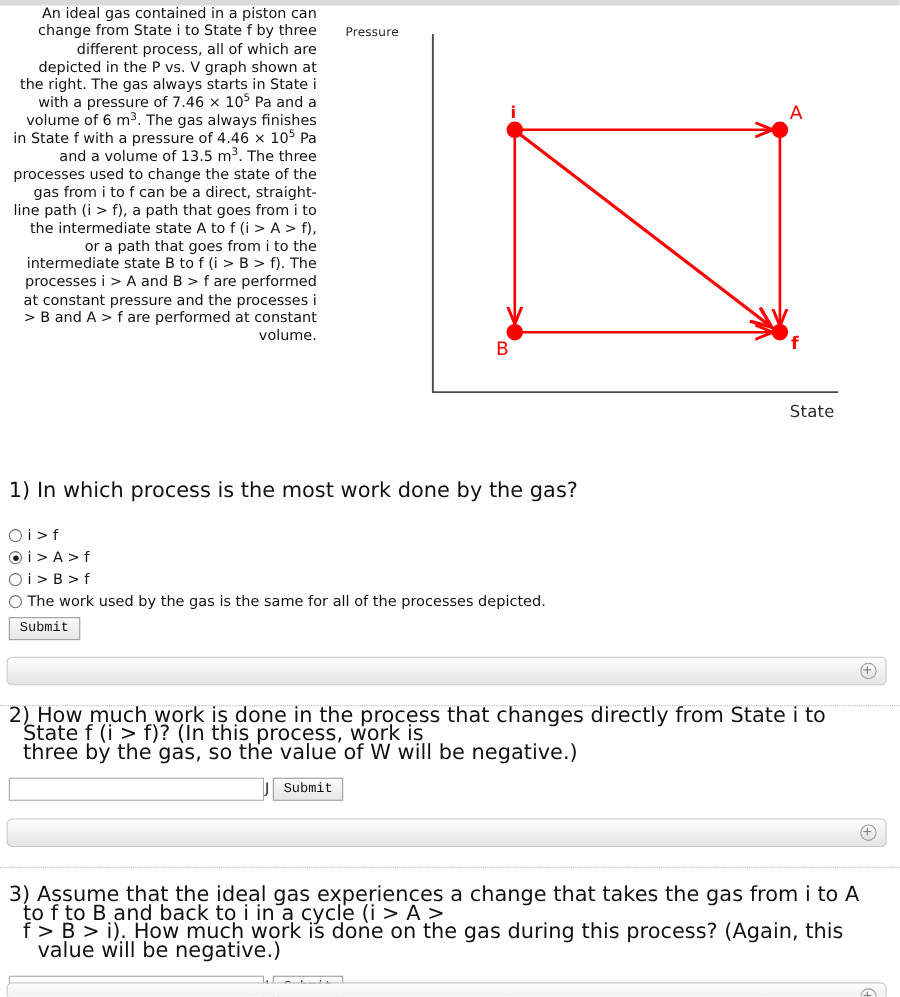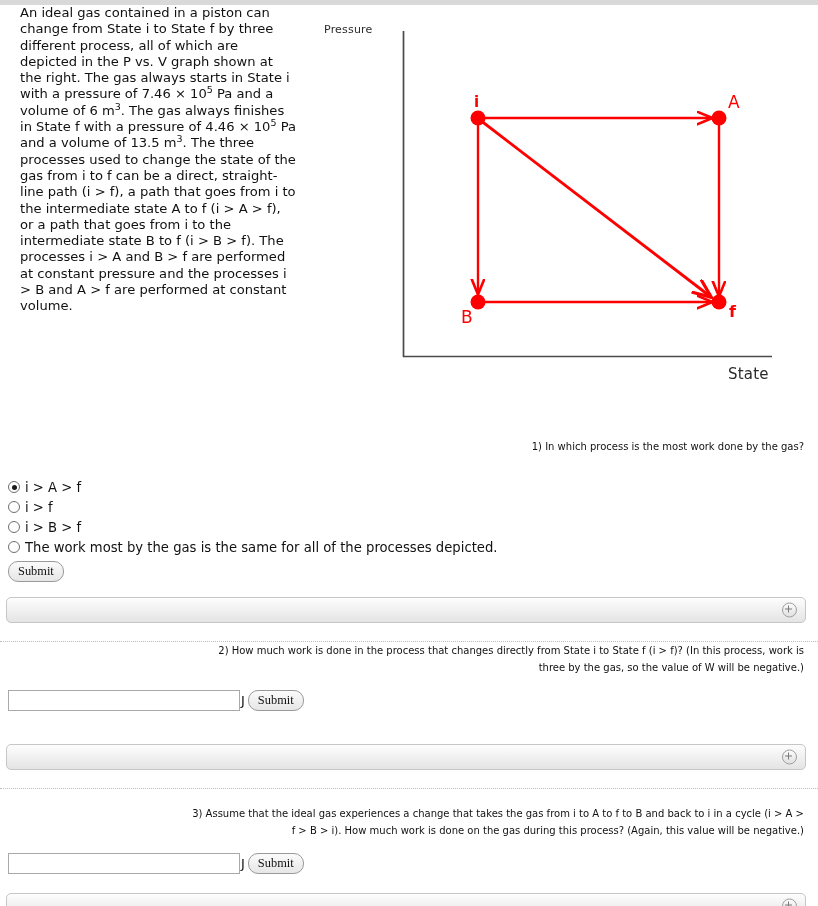--- a/index.html
+++ b/index.html
@@ -19,22 +19,22 @@
   #top-strip {
     position: absolute;
     left: 0; top: 0;
     width: 818px; height: 5px;
     background: #d9d9d9;
   }
 
   
   #problem-area {
     position: absolute;
-    left: 12px; top: 5px;
-    width: 722px; height: 395px;
+    left: 2px; top: 5px;
+    width: 722px; height: 395px; text-align: right;
   }
   #statement {
     position: absolute;
     left: 8px; top: 0px;
     width: 278px;
     font-size: 13.1px;
     line-height: 16.3px;
     color: #111;
   }
   #statement sup { font-size: 9.5px; vertical-align: super; line-height: 0; }
@@ -57,26 +57,25 @@
     left: 416px; top: 360px;
     font-size: 15px;
     color: #2b2b2b;
     letter-spacing: 0.2px;
   }
   #plot-svg { position: absolute; left: 0; top: 0; }
 
   
   .qblock { position: absolute; left: 0; width: 818px; }
   .qtext {
-    font-size: 10px;
+    font-size: 19px;
     line-height: 17px;
     color: #111;
     margin-left: 8px;
     margin-right: 14px;
-    text-align: right;
   }
   .qtext .hang { display: block; text-indent: -13px; padding-left: 13px; }
 
   .choices { margin-top: 22px; margin-left: 8px; }
   .choice {
     display: flex;
     align-items: center;
     height: 20px;
     font-size: 13.2px;
     color: #111;
@@ -96,26 +95,26 @@
     position: absolute;
     left: 2.5px; top: 2.5px;
     width: 5px; height: 5px;
     border-radius: 50%;
     background: #1b1b1b;
   }
   .choice-label { white-space: pre; }
 
   .btn {
     display: inline-block;
-    font-family: Liberation Serif, serif;
+    font-family: Liberation Mono, monospace;
     font-size: 12.4px;
     color: #111;
     background: linear-gradient(#fbfbfb, #e6e6e6);
     border: 1px solid #9a9a9a;
-    border-radius: 10px;
+    border-radius: 0;
     padding: 2px 9px 3px 9px;
     line-height: 14px;
     cursor: default;
   }
 
   .answer-row {
     display: flex;
     align-items: center;
     margin-left: 8px;
   }
@@ -213,34 +212,34 @@
       <text x="417" y="312" fill="#fe0000" font-family="DejaVu Sans, sans-serif" font-size="16" font-weight="600">f</text>
     </svg>
   </div>
 </div>
 
 <div class="qblock" id="q1-block" style="top:438px;">
   <div class="qtext">1) In which process is the most work done by the gas?</div>
 
   <div class="choices">
     <div class="choice">
+      <span class="radio"></span>
+      <span class="choice-label">i &gt; f</span>
+    </div>
+    <div class="choice">
       <span class="radio checked"></span>
       <span class="choice-label">i &gt; A &gt; f</span>
     </div>
     <div class="choice">
       <span class="radio"></span>
-      <span class="choice-label">i &gt; f</span>
+      <span class="choice-label">i &gt; B &gt; f</span>
     </div>
     <div class="choice">
       <span class="radio"></span>
-      <span class="choice-label">i &gt; B &gt; f</span>
-    </div>
-    <div class="choice">
-      <span class="radio"></span>
-      <span class="choice-label">The work most by the gas is the same for all of the processes depicted.</span>
+      <span class="choice-label">The work used by the gas is the same for all of the processes depicted.</span>
     </div>
   </div>
 
   <div style="margin-left:8px;margin-top:4px;">
     <span class="btn">Submit</span>
   </div>
 </div>
 
 <div class="gray-bar" style="top:597px;">
   <span class="plus-icon"></span>

